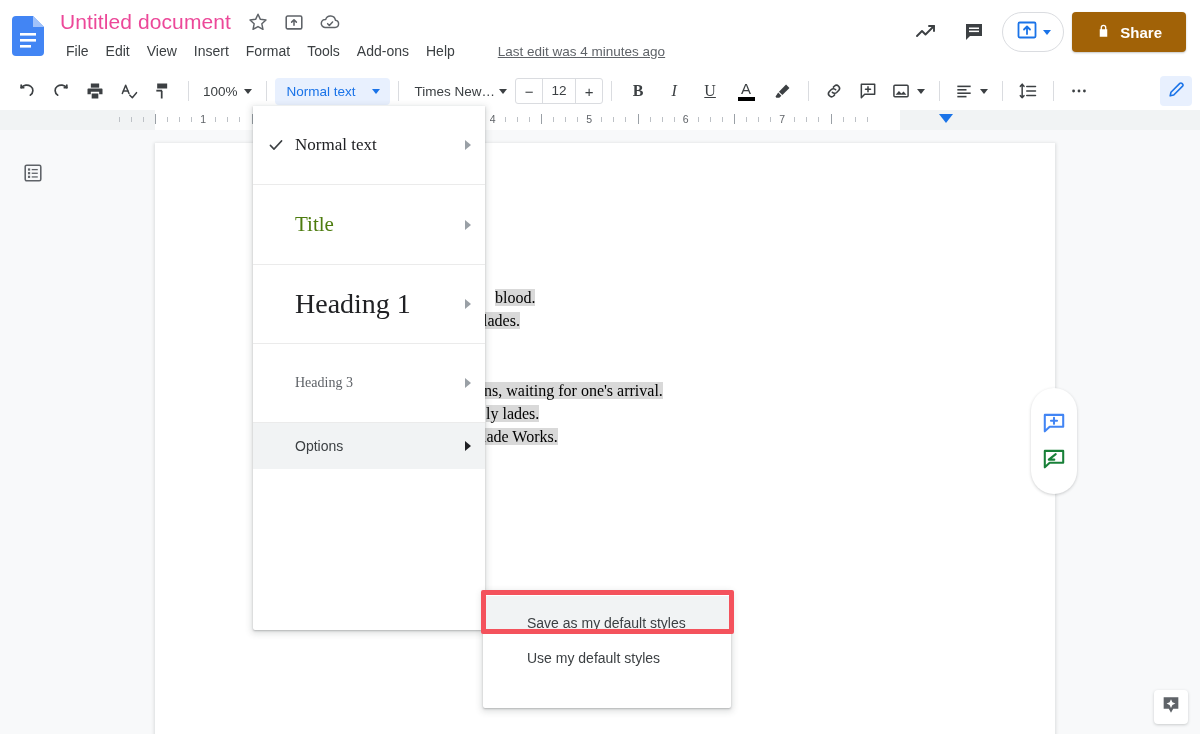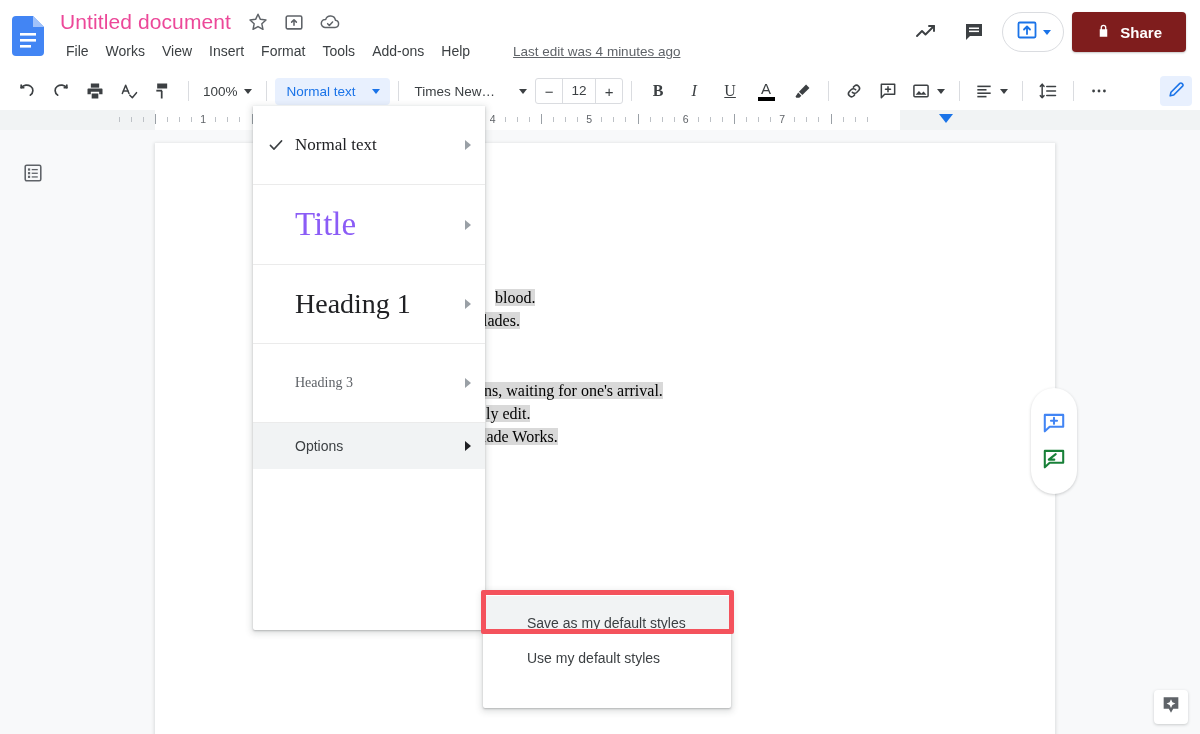--- a/index.html
+++ b/index.html
@@ -58,21 +58,21 @@
   }
   .present-btn {
     display: flex; align-items: center; gap: 4px;
     height: 40px; padding: 0 12px 0 12px;
     border: 1px solid #dadce0; border-radius: 20px;
     cursor: pointer; background: #fff;
   }
   .share-btn {
     display: flex; align-items: center; gap: 9px;
     height: 40px; padding: 0 24px;
-    background: #7f1d1d; color: #fff;
+    background: #a16207; color: #fff;
     border-radius: 4px; font-size: 15px; font-weight: bold;
     cursor: pointer; border: none;
     box-shadow: 0 1px 2px rgba(60,64,67,.3);
   }
 
   
   .toolbar {
     position: absolute; top: 72px; left: 0;
     width: 1200px; height: 38px;
     background: #ffffff;
@@ -93,21 +93,21 @@
     font-size: 13.5px; color: #3c4043;
   }
   .tb-style {
     display: flex; align-items: center; gap: 16px;
     background: #e8f0fe; color: #1a73e8;
     padding: 6px 10px 6px 12px; border-radius: 4px;
     font-size: 13.5px; cursor: pointer; position: relative; z-index: 60;
     min-width: 108px;
   }
   .tb-font {
-    display: flex; align-items: center; gap: 24px;
+    display: flex; align-items: center; gap: 4px;
     padding: 5px 8px; cursor: pointer; border-radius: 4px;
     font-size: 13.5px; color: #3c4043; min-width: 104px;
   }
   .fontsize-box {
     display: flex; align-items: center;
     border: 1px solid #dadce0; border-radius: 3px; height: 26px;
     overflow: hidden;
   }
   .fs-btn {
     width: 26px; height: 24px; display: flex;
@@ -239,21 +239,21 @@
     border-top: 5px solid transparent;
     border-bottom: 5px solid transparent;
     border-left: 6px solid #9aa0a6;
   }
   .sm-item.hovered { background: #f1f3f4; }
   .sm-item.hovered .sm-arrow { border-left-color: #202124; }
 
   .sm-normal { height: 79px; }
   .sm-normal .lbl { font-family: "Liberation Serif", serif; font-size: 17px; color: #202124; }
   .sm-title { height: 80px; }
-  .sm-title .lbl { font-family: "Liberation Serif", serif; font-size: 33px; color: #8b5cf6; }
+  .sm-title .lbl { font-family: "Liberation Serif", serif; font-size: 21px; color: #4d7c0f; }
   .sm-subtitle { height: 80px; }
   .sm-subtitle .lbl { font-family: "Liberation Sans", sans-serif; font-size: 24px; color: #7f7f7f; font-weight: 400; }
   .sm-h1 { height: 79px; }
   .sm-h1 .lbl { font-family: "Liberation Serif", serif; font-size: 28px; color: #202124; }
   .sm-h2 { height: 79px; }
   .sm-h2 .lbl { font-family: "Liberation Serif", serif; font-size: 23px; color: #202124; }
   .sm-h3 { height: 79px; }
   .sm-h3 .lbl { font-family: "Liberation Serif", serif; font-size: 14px; color: #5f6368; text-align: center; }
   .sm-options { height: 46px; }
   .sm-options .lbl { font-family: "Liberation Sans", sans-serif; font-size: 14px; color: #3c4043; }
@@ -318,21 +318,21 @@
     <span class="title-icon">
       <svg width="22" height="22" viewBox="0 0 24 24" fill="none" stroke="#5f6368" stroke-width="1.6">
         <path d="M6.5 18h11a4 4 0 0 0 .4-7.96A5.5 5.5 0 0 0 7.3 9.2 3.9 3.9 0 0 0 6.5 18z" stroke-linejoin="round"></path>
         <path d="M9.4 13.8l1.9 1.9 3.5-3.8" stroke-linecap="round" stroke-linejoin="round"></path>
       </svg>
     </span>
   </div>
 
   <div class="menu-row">
     <div class="menu-item">File</div>
-    <div class="menu-item">Works</div>
+    <div class="menu-item">Edit</div>
     <div class="menu-item">View</div>
     <div class="menu-item">Insert</div>
     <div class="menu-item">Format</div>
     <div class="menu-item">Tools</div>
     <div class="menu-item">Add-ons</div>
     <div class="menu-item">Help</div>
     <div class="last-edit">Last edit was 4 minutes ago</div>
   </div>
 
   <div class="header-right">
@@ -601,21 +601,21 @@
       <rect x="10.6" y="11.6" width="6.6" height="1.4" fill="#5f6368" stroke="none"></rect>
       <rect x="10.6" y="15.6" width="6.6" height="1.4" fill="#5f6368" stroke="none"></rect>
     </svg>
   </div>
 
   <div class="page">
     <div id="doc-lines">
         <div class="doc-line" style="top: 146px; left: 340px;"><span class="sel">blood.</span></div>
         <div class="doc-line" style="top: 169px; left: 328px;"><span class="sel">lades.</span></div>
         <div class="doc-line" style="top: 239px; left: 329px;"><span class="sel">ns, waiting for one's arrival.</span></div>
-        <div class="doc-line" style="top: 262px; left: 331px;"><span class="sel">ly edit.</span></div>
+        <div class="doc-line" style="top: 262px; left: 331px;"><span class="sel">ly lades.</span></div>
         <div class="doc-line" style="top: 285px; left: 327px;"><span class="sel">lade Works.</span></div>
       </div>
   </div>
 
   <div class="float-pill">
     <span class="pbtn">
       <svg width="26" height="26" viewBox="0 0 24 24" fill="none" stroke="#4285f4" stroke-width="1.9">
         <path d="M3.5 4.5h17v11H8l-4.5 4.2z" stroke-linejoin="round"></path>
         <path d="M12 7.2v5.6M9.2 10h5.6" stroke-linecap="round"></path>
       </svg>

